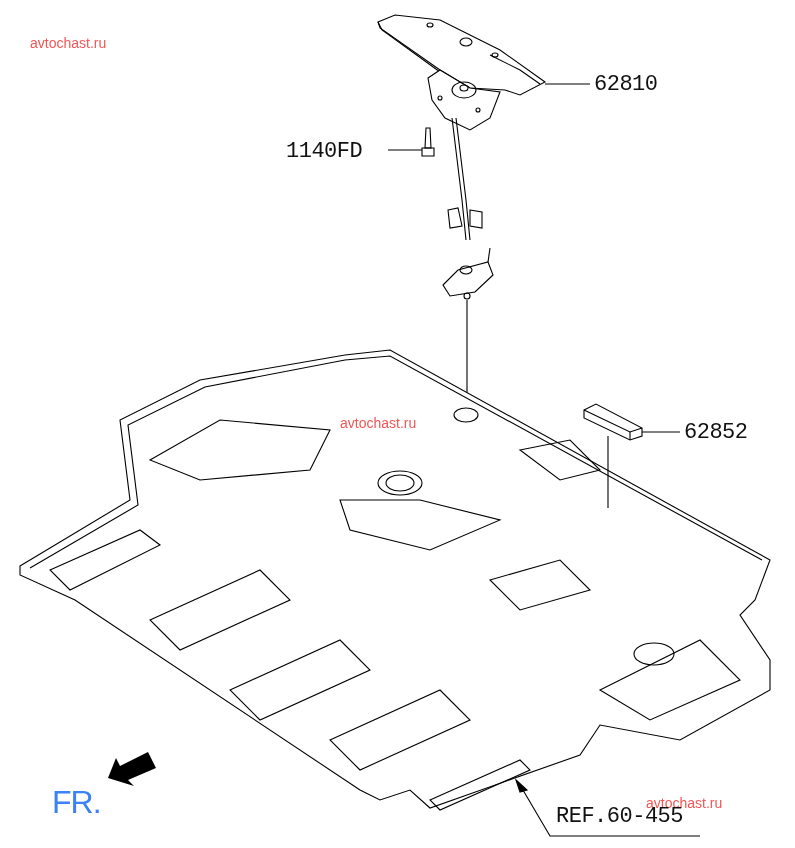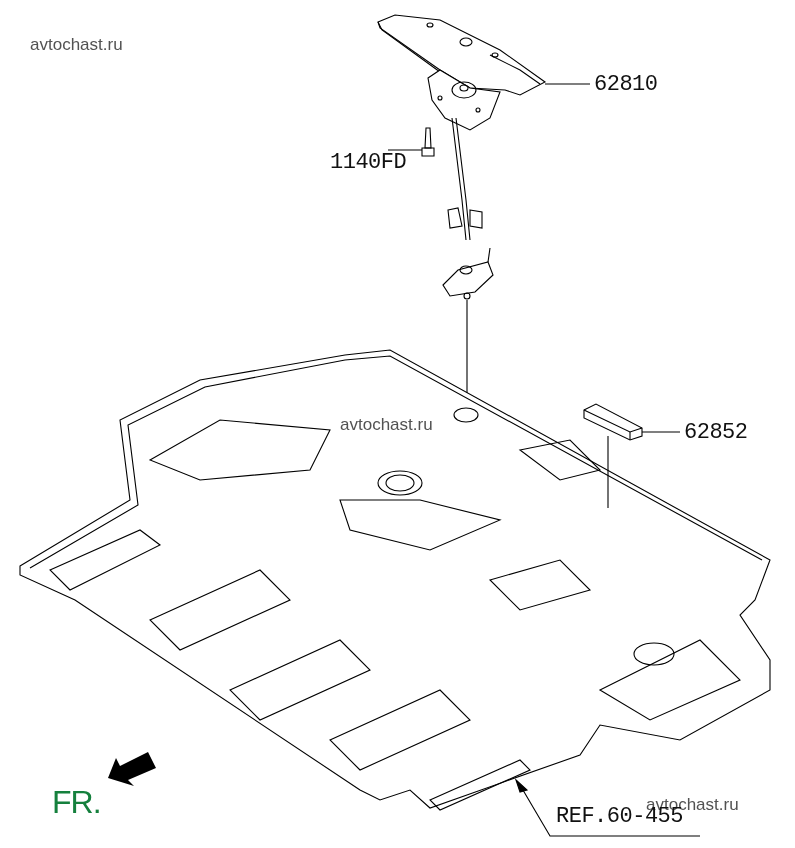--- a/index.html
+++ b/index.html
@@ -1,20 +1,20 @@
 <!DOCTYPE html>
 <html><head>
 <meta charset="utf-8">
 <style>
   html,body{margin:0;padding:0;background:#fff;}
   body{width:795px;height:848px;position:relative;overflow:hidden;font-family:"Liberation Sans",sans-serif;}
   svg{position:absolute;left:0;top:0;}
   .lbl{position:absolute;font-size:22px;color:#111;line-height:1;letter-spacing:-0.5px;font-family:Liberation Mono, monospace;}
-  .wm{position:absolute;font-size:17px;color:#404040;line-height:1;opacity:0.9;}
-  .fr{position:absolute;font-size:32px;color:#15803d;line-height:1;letter-spacing:-1px;}
+  .wm{position:absolute;font-size:14px;color:#ef4444;line-height:1;opacity:0.9;}
+  .fr{position:absolute;font-size:32px;color:#3b82f6;line-height:1;letter-spacing:-1px;}
 </style>
 </head>
 <body>
 
 <svg width="795" height="848" viewBox="0 0 795 848">
   <g fill="none" stroke="#000" stroke-width="1.1">
 
     <g>
       <path d="M378 22 L395 15 L440 20 L500 50 L545 82 L520 95 L505 90 L470 88 L440 70 L380 28 Z" fill="#fff"></path>
       <path d="M378 22 L382 30 L440 72"></path>
@@ -85,16 +85,16 @@
 
     <path d="M108 778 L116 758 L120 766 L148 752 L156 768 L128 780 L134 786 Z" fill="#000" stroke="none"></path>
   </g>
 </svg>
 
 <div class="wm" style="left:30px;top:36px;">avtochast.ru</div>
 <div class="wm" style="left:340px;top:416px;">avtochast.ru</div>
 <div class="wm" style="left:646px;top:796px;">avtochast.ru</div>
 
 <div class="lbl" style="left:594px;top:74px;">62810</div>
-<div class="lbl" style="left:286px;top:152px;margin-left:44px;">1140FD</div>
+<div class="lbl" style="left:286px;top:141px;">1140FD</div>
 <div class="lbl" style="left:684px;top:422px;">62852</div>
 <div class="lbl" style="left:556px;top:806px;">REF.60-455</div>
 <div class="fr" style="left:52px;top:786px;">FR.</div>
 
 </body></html>

